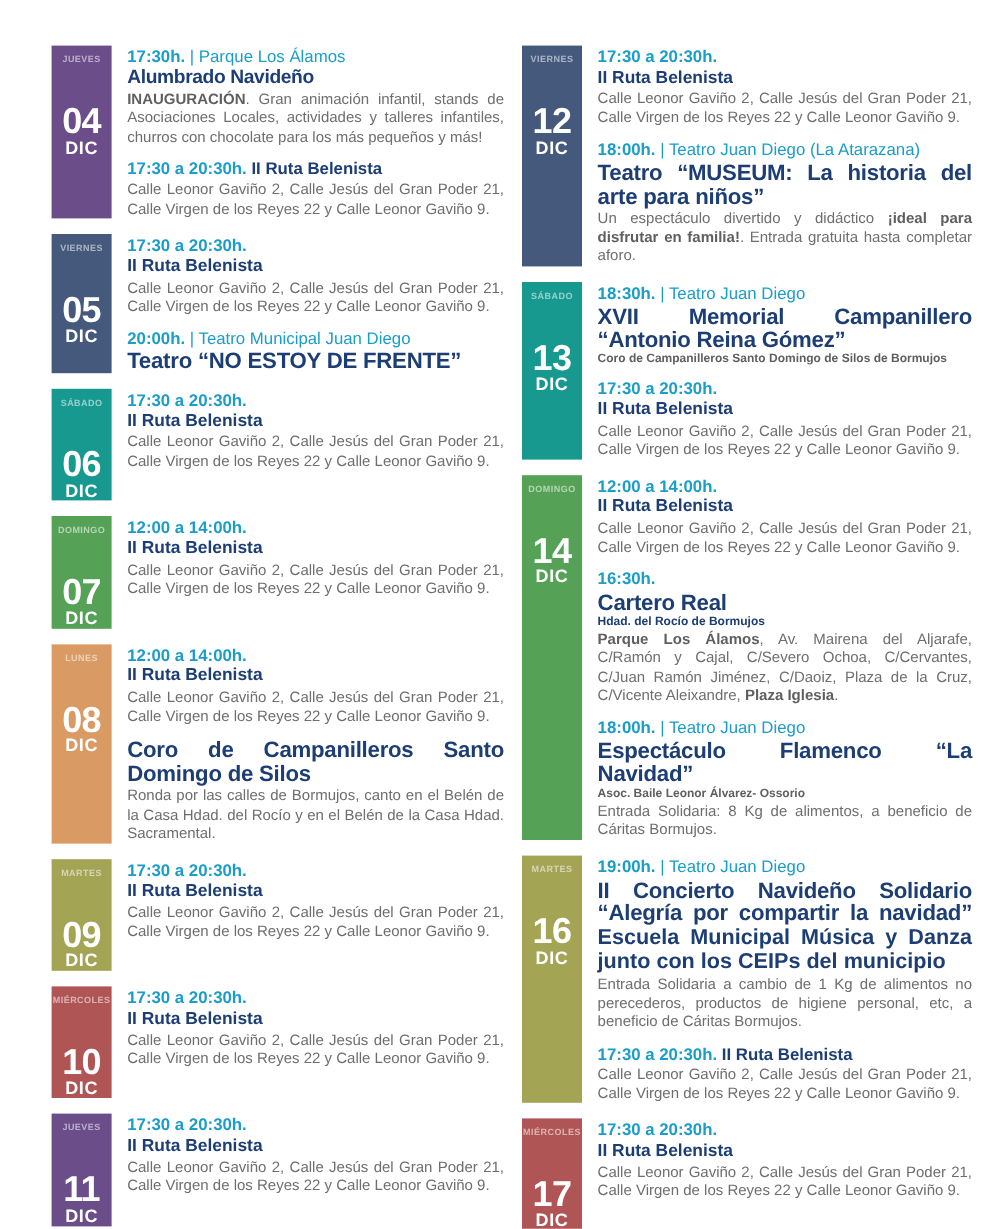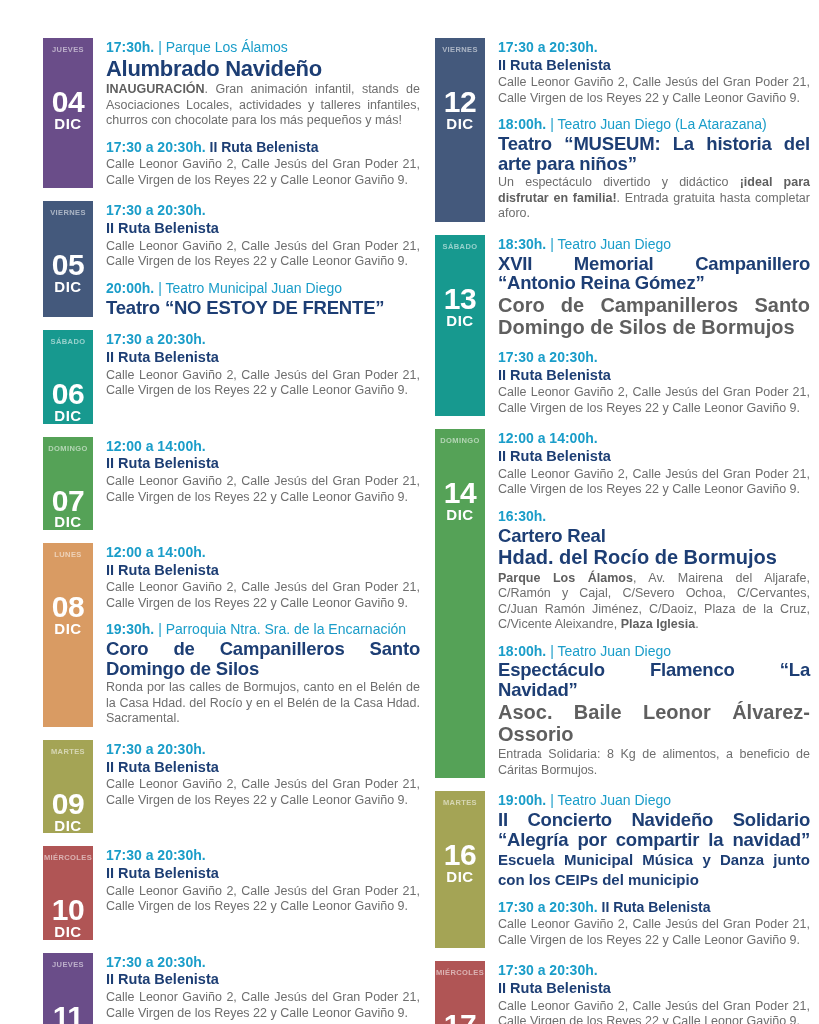--- a/index.html
+++ b/index.html
@@ -70,32 +70,32 @@
   .timeline .inline-title{color:var(--c-title);}
   .title{
     margin:1px 0 0 0;
     font-size:18.5px;
     line-height:1.06;
     font-weight:bold;
     color:var(--c-title);
     text-align:justify;
     letter-spacing:-.2px;
   }
-  .title.xl{font-size:22px;letter-spacing:-.3px;}
-  .title .suffix{font-size:15px;letter-spacing:0;}
+  .title.xl{font-size:16px;letter-spacing:-.3px;}
+  .title .suffix{font-size:18px;letter-spacing:0;}
   .title-small{
     margin:1px 0 0 0;
     font-size:14.5px;
     line-height:1.15;
     font-weight:bold;
     color:var(--c-title);
   }
   .subtitle{
     margin:1px 0 0 0;
-    font-size:20px;
+    font-size:10px;
     line-height:1.12;
     font-weight:bold;
     text-align:justify;
   }
   .subtitle.navy{color:var(--c-title);}
   .subtitle.gray{color:#5f5f5f;}
   .desc{
     margin:2px 0 0 0;
     font-size:12.5px;
     line-height:1.24;
@@ -179,21 +179,20 @@
           <span class="num">08</span>
           <span class="mon">DIC</span>
         </div>
         <div class="content">
           <div class="entry">
             <p class="timeline"><span class="time">12:00 a 14:00h.</span></p>
             <p class="title-small">II Ruta Belenista</p>
             <p class="desc"><span>Calle Leonor Gaviño 2, Calle Jesús del Gran Poder 21, Calle Virgen de los Reyes 22 y Calle Leonor Gaviño 9.</span></p>
           </div>
           <div class="entry">
-            <p class="timeline"><span class="time">19:30h.</span> <span class="venue">| Parroquia Ntra. Sra. de la Encarnación</span></p>
             <h3 class="title"><span class="title-main">Coro de Campanilleros Santo Domingo de Silos</span></h3>
             <p class="desc"><span>Ronda por las calles de Bormujos, canto en el Belén de la Casa Hdad. del Rocío y en el Belén de la Casa Hdad. Sacramental.</span></p>
           </div>
         </div>
       </div>
       <div class="event-row">
         <div class="badge" style="background: rgb(164, 164, 85);">
           <span class="day">MARTES</span>
           <span class="num">09</span>
           <span class="mon">DIC</span>
@@ -317,20 +316,21 @@
       <div class="event-row">
         <div class="badge" style="background: rgb(164, 164, 85);">
           <span class="day">MARTES</span>
           <span class="num">16</span>
           <span class="mon">DIC</span>
         </div>
         <div class="content">
           <div class="entry">
             <p class="timeline"><span class="time">19:00h.</span> <span class="venue">| Teatro Juan Diego</span></p>
             <h3 class="title"><span class="title-main">II Concierto Navideño Solidario “Alegría por compartir la navidad” </span><span class="suffix">Escuela Municipal Música y Danza junto con los CEIPs del municipio</span></h3>
+            <p class="desc"><span>Entrada Solidaria a cambio de 1 Kg de alimentos no perecederos, productos de higiene personal, etc, a beneficio de Cáritas Bormujos.</span></p>
           </div>
           <div class="entry">
             <p class="timeline"><span class="time">17:30 a 20:30h.</span> <span class="inline-title">II Ruta Belenista</span></p>
             <p class="desc"><span>Calle Leonor Gaviño 2, Calle Jesús del Gran Poder 21, Calle Virgen de los Reyes 22 y Calle Leonor Gaviño 9.</span></p>
           </div>
         </div>
       </div>
       <div class="event-row">
         <div class="badge" style="background: rgb(176, 85, 85);">
           <span class="day">MIÉRCOLES</span>

